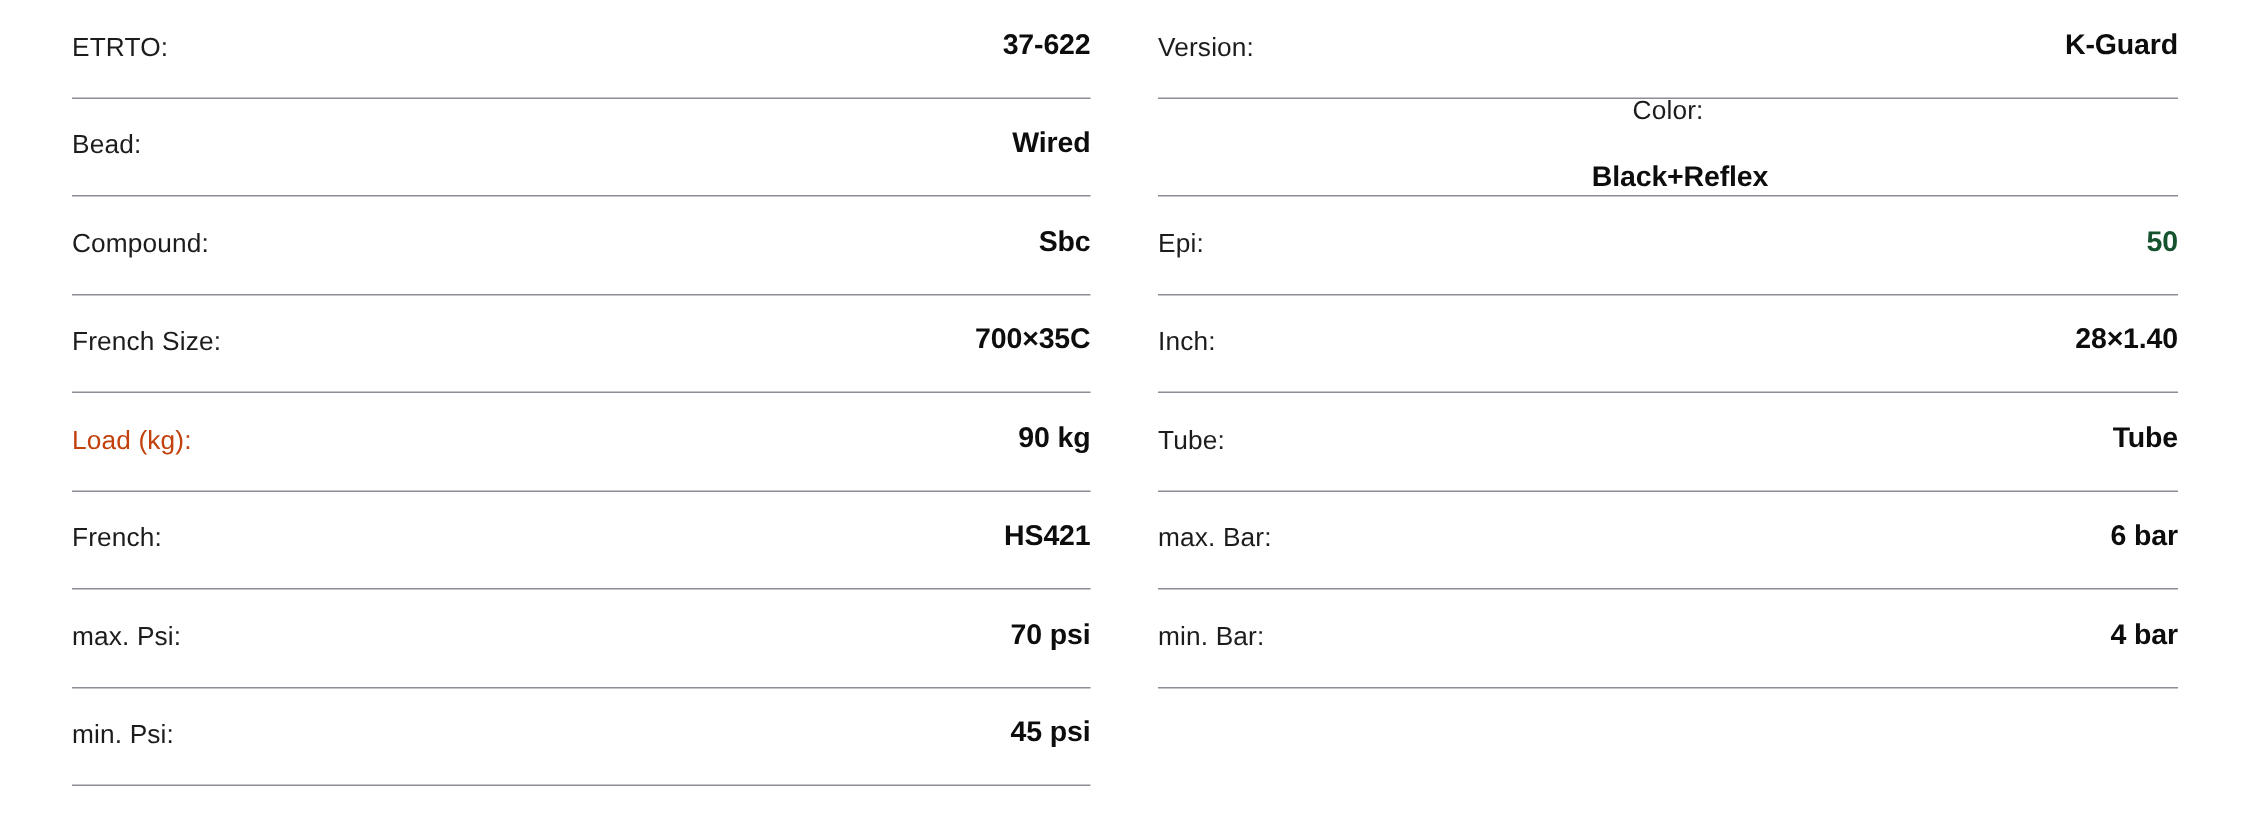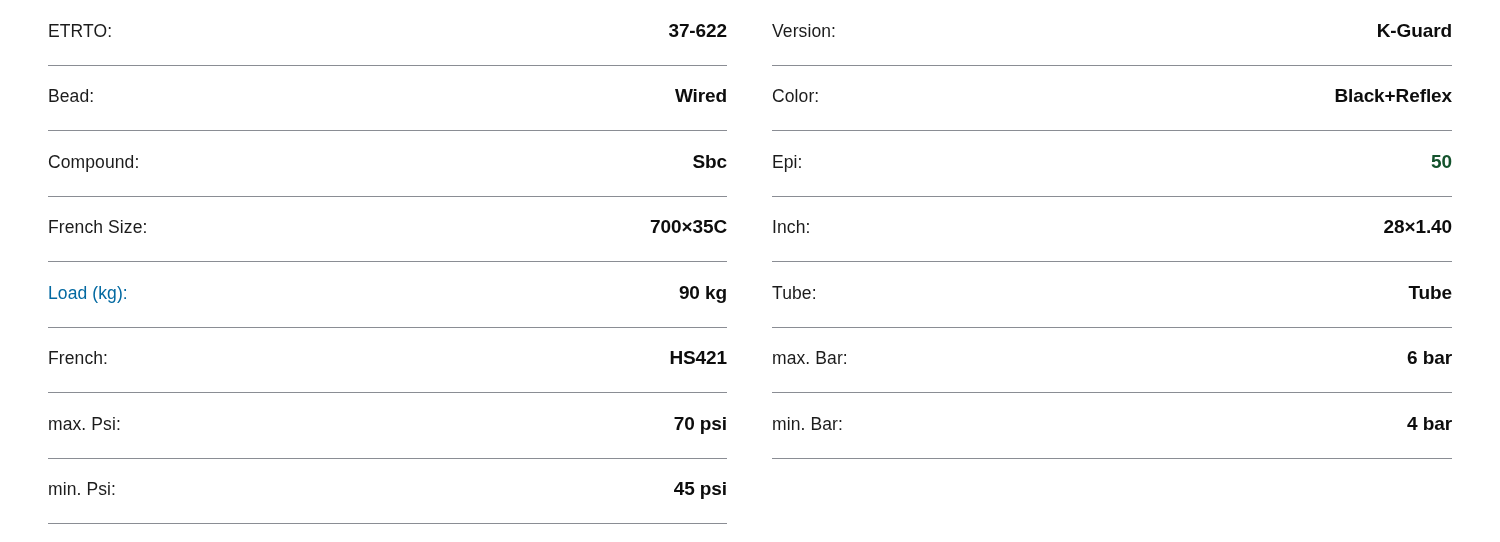--- a/index.html
+++ b/index.html
@@ -88,42 +88,42 @@
       </div>
       <div class="spec-row" style="border-bottom-color: rgb(138, 141, 148);">
         <span class="spec-label" style="color: rgb(28, 28, 28);">Compound:</span>
         <span class="spec-value" style="color: rgb(13, 13, 13);">Sbc</span>
       </div>
       <div class="spec-row" style="border-bottom-color: rgb(138, 141, 148);">
         <span class="spec-label" style="color: rgb(28, 28, 28);">French Size:</span>
         <span class="spec-value" style="color: rgb(13, 13, 13);">700×35C</span>
       </div>
       <div class="spec-row" style="border-bottom-color: rgb(138, 141, 148);">
-        <span class="spec-label" style="color: #0369a1;">Load (kg):</span>
+        <span class="spec-label" style="color: #c2410c;">Load (kg):</span>
         <span class="spec-value" style="color: rgb(13, 13, 13);">90 kg</span>
       </div>
       <div class="spec-row" style="border-bottom-color: rgb(138, 141, 148);">
         <span class="spec-label" style="color: rgb(28, 28, 28);">French:</span>
         <span class="spec-value" style="color: rgb(13, 13, 13);">HS421</span>
       </div>
       <div class="spec-row" style="border-bottom-color: rgb(138, 141, 148);">
         <span class="spec-label" style="color: rgb(28, 28, 28);">max. Psi:</span>
         <span class="spec-value" style="color: rgb(13, 13, 13);">70 psi</span>
       </div>
       <div class="spec-row" style="border-bottom-color: rgb(138, 141, 148);">
         <span class="spec-label" style="color: rgb(28, 28, 28);">min. Psi:</span>
         <span class="spec-value" style="color: rgb(13, 13, 13);">45 psi</span>
       </div>
     </div>
   <div class="spec-column right">
       <div class="spec-row" style="border-bottom-color: rgb(138, 141, 148);">
         <span class="spec-label" style="color: rgb(28, 28, 28);">Version:</span>
         <span class="spec-value" style="color: rgb(13, 13, 13);">K-Guard</span>
       </div>
-      <div class="spec-row" style="border-bottom-color: rgb(138, 141, 148);">
+      <div class="spec-row" style="border-bottom-color: rgb(138, 141, 148); flex-direction: column;">
         <span class="spec-label" style="color: rgb(28, 28, 28);">Color:</span>
         <span class="spec-value" style="color: rgb(13, 13, 13); margin-left: 16px;">Black+Reflex</span>
       </div>
       <div class="spec-row" style="border-bottom-color: rgb(138, 141, 148);">
         <span class="spec-label" style="color: rgb(28, 28, 28);">Epi:</span>
         <span class="spec-value" style="color: #14532d;">50</span>
       </div>
       <div class="spec-row" style="border-bottom-color: rgb(138, 141, 148);">
         <span class="spec-label" style="color: rgb(28, 28, 28);">Inch:</span>
         <span class="spec-value" style="color: rgb(13, 13, 13);">28×1.40</span>

